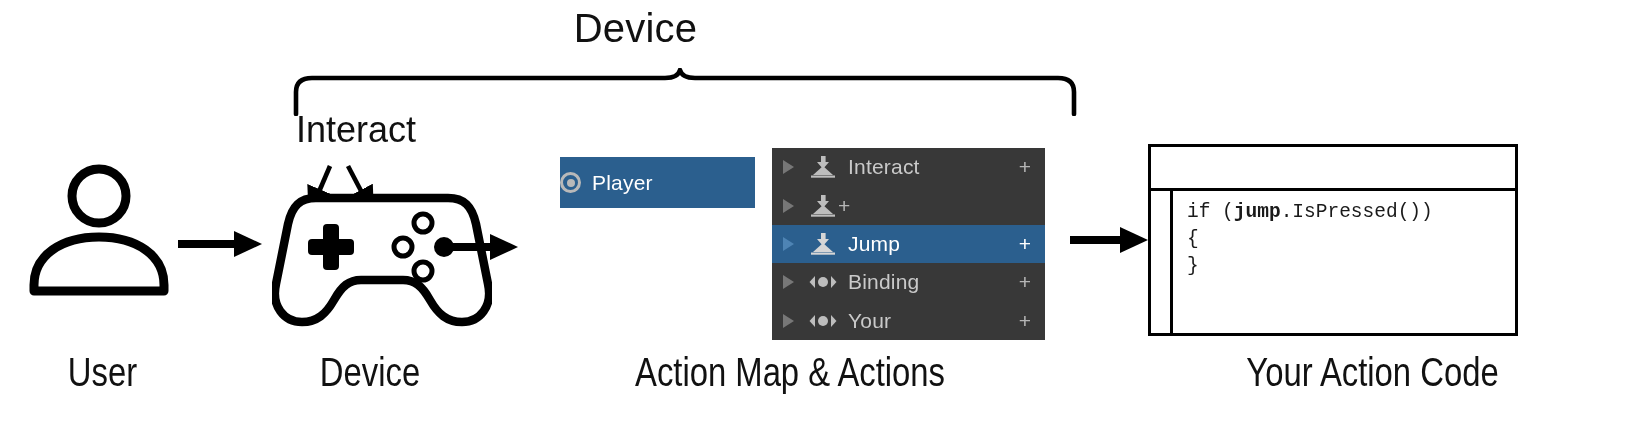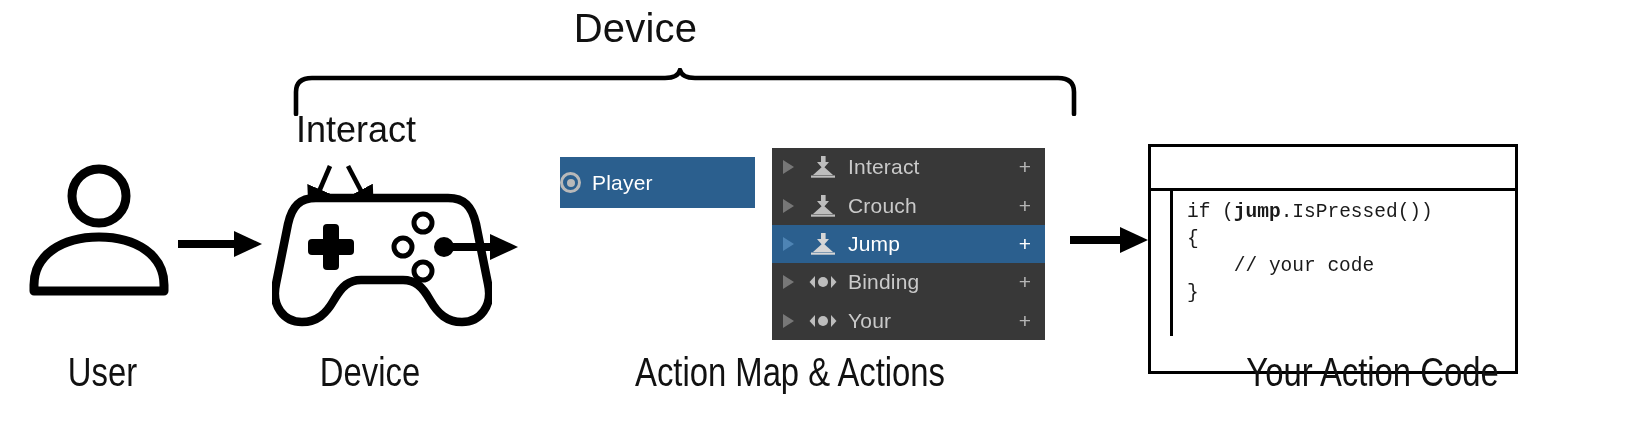--- a/index.html
+++ b/index.html
@@ -47,21 +47,21 @@
   .act-row.sel .fold{border-left-color:#4e84b4;}
   .act-icon{width:30px;height:24px;margin-left:14px;flex:0 0 auto;
             display:flex;align-items:center;justify-content:center;}
   .act-label{font-size:21px;color:#c9c9c9;margin-left:10px;letter-spacing:.2px;
              flex:1 1 auto;white-space:nowrap;}
   .act-row.sel .act-label{color:#ffffff;}
   .act-plus{font-size:21px;color:#b5b5b5;flex:0 0 auto;margin-right:4px;}
   .act-row.sel .act-plus{color:#ffffff;}
 
   
-  #panel-code{left:1148px;top:144px;width:370px;height:230px;
+  #panel-code{left:1148px;top:144px;width:370px;height:192px;
               border:3px solid #000;box-sizing:border-box;background:#fff;}
   #code-titlebar{height:44px;border-bottom:3px solid #000;box-sizing:border-box;}
   #code-body{display:flex;height:145px;box-sizing:border-box;}
   #code-gutter{width:22px;border-right:3px solid #000;box-sizing:border-box;flex:0 0 auto;}
   #code-text{flex:1 1 auto;padding:8px 0 0 14px;box-sizing:border-box;}
   .code-line{font-family:"Liberation Mono","DejaVu Sans Mono",monospace;
              font-size:19.5px;line-height:27px;color:#1a1a1a;white-space:pre;}
   .code-line b{font-weight:bold;}
 
   svg{display:block;}
@@ -153,21 +153,20 @@
     <div class="act-row">
       <span class="fold"></span>
       <span class="act-icon">
         <svg width="28" height="22" viewBox="0 0 28 22">
           <rect x="12" y="0" width="4.6" height="8" fill="#bdbdbd"></rect>
           <path d="M8,6 L20,6 L14,13 Z" fill="#bdbdbd"></path>
           <path d="M14,10 L24,19 L4,19 Z" fill="#bdbdbd"></path>
           <rect x="2" y="19.5" width="24" height="2.2" fill="#bdbdbd"></rect>
         </svg>
       </span>
-      <span class="act-label">Crouch</span>
       <span class="act-plus">+</span>
     </div>
 
     <div class="act-row sel">
       <span class="fold"></span>
       <span class="act-icon">
         <svg width="28" height="22" viewBox="0 0 28 22">
           <rect x="12" y="0" width="4.6" height="8" fill="#d6d6d6"></rect>
           <path d="M8,6 L20,6 L14,13 Z" fill="#d6d6d6"></path>
           <path d="M14,10 L24,19 L4,19 Z" fill="#d6d6d6"></path>
@@ -211,21 +210,20 @@
     <path d="M50,3 L78,16 L50,29 Z" fill="#000"></path>
   </svg>
 
   <div class="abs" id="panel-code">
     <div id="code-titlebar"></div>
     <div id="code-body">
       <div id="code-gutter"></div>
       <div id="code-text">
         <div class="code-line"><span>if (</span><b>jump</b><span>.IsPressed())</span></div>
         <div class="code-line">{</div>
-        <div class="code-line">    // your code</div>
         <div class="code-line">}</div>
       </div>
     </div>
   </div>
 
   <div class="abs caption" id="cap-user">User</div>
   <div class="abs caption" id="cap-device">Device</div>
   <div class="abs caption" id="cap-actionmap">Action Map &amp; Actions</div>
   <div class="abs caption" id="cap-code">Your Action Code</div>
 

